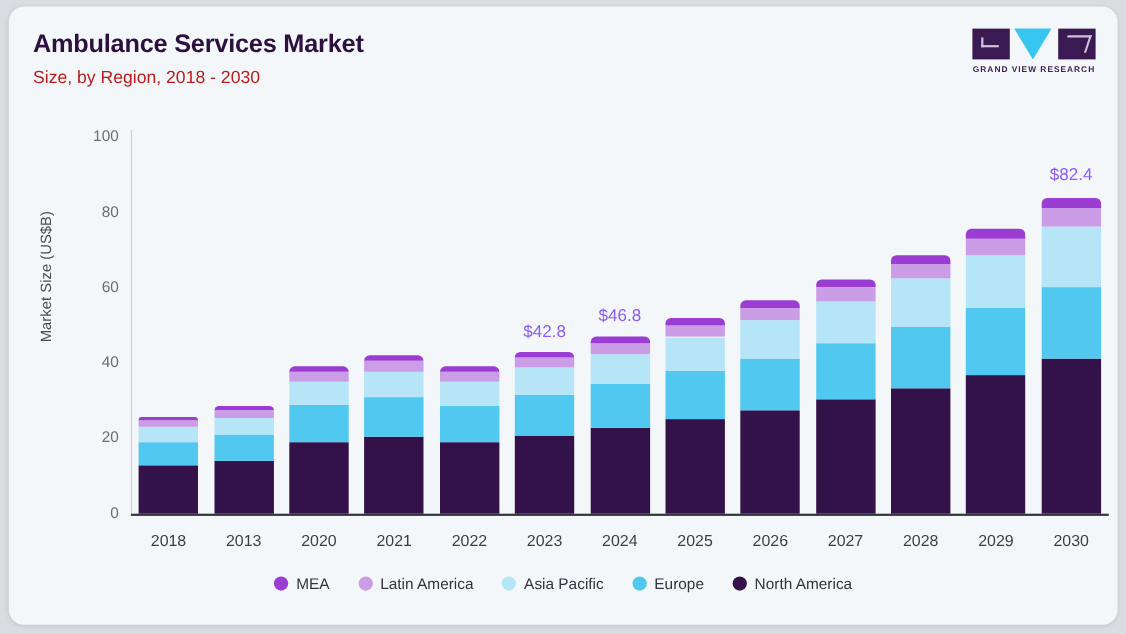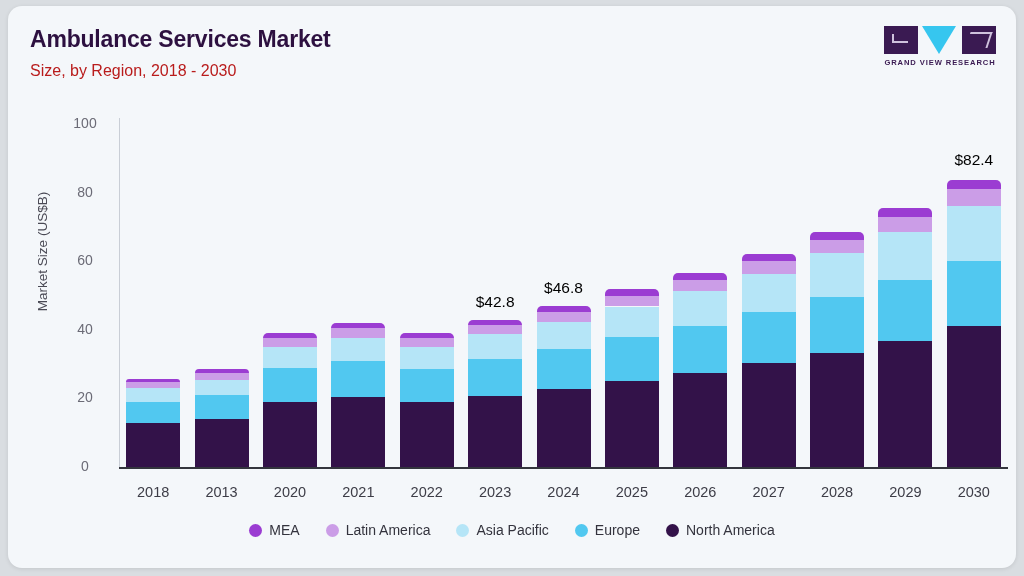--- a/index.html
+++ b/index.html
@@ -62,42 +62,42 @@
   }
   
   #plot { position: absolute; left: 0; top: 0; width: 1008px; height: 562px; }
   #ylabel {
     position: absolute; left: -46px; top: 238px;
     width: 160px; text-align: center;
     transform: rotate(-90deg);
     font-size: 13.5px; color: #4a4a55;
   }
   .ytick {
-    position: absolute; right: 0; width: 46px; text-align: center;
+    position: absolute; right: 0; width: 46px; text-align: right;
     font-size: 14px; color: #6b6b76; transform: translateY(-9px);
   }
   #axisY {
     position: absolute; left: 111px; top: 112px;
     width: 1px; height: 349px; background: #c9ced6;
   }
   #axisX {
     position: absolute; left: 111px; top: 461px;
     width: 889px; height: 1.5px; background: #33353d;
   }
   .bar { position: absolute; bottom: 0; width: 54px; }
   .seg { position: absolute; left: 0; width: 100%; }
   .seg.top { border-radius: 5px 5px 0 0; }
   .xtick {
     position: absolute; bottom: -33px; left: 50%;
     transform: translateX(-50%);
     font-size: 14.5px; color: #3d3d47; white-space: nowrap;
   }
   .vlabel {
     position: absolute; left: 50%; transform: translateX(-50%);
-    font-size: 15.5px; color: #000000; white-space: nowrap;
+    font-size: 15.5px; color: #8b5cf6; white-space: nowrap;
   }
   
   #legend {
     position: absolute; left: 0; right: 0; bottom: 30px;
     display: flex; justify-content: center; align-items: center; gap: 26px;
   }
   .leg { display: flex; align-items: center; gap: 7px; }
   .dot { width: 13px; height: 13px; border-radius: 50%; }
   .leg span.lb { font-size: 14px; color: #33333d; text-align: center; }
 </style>

